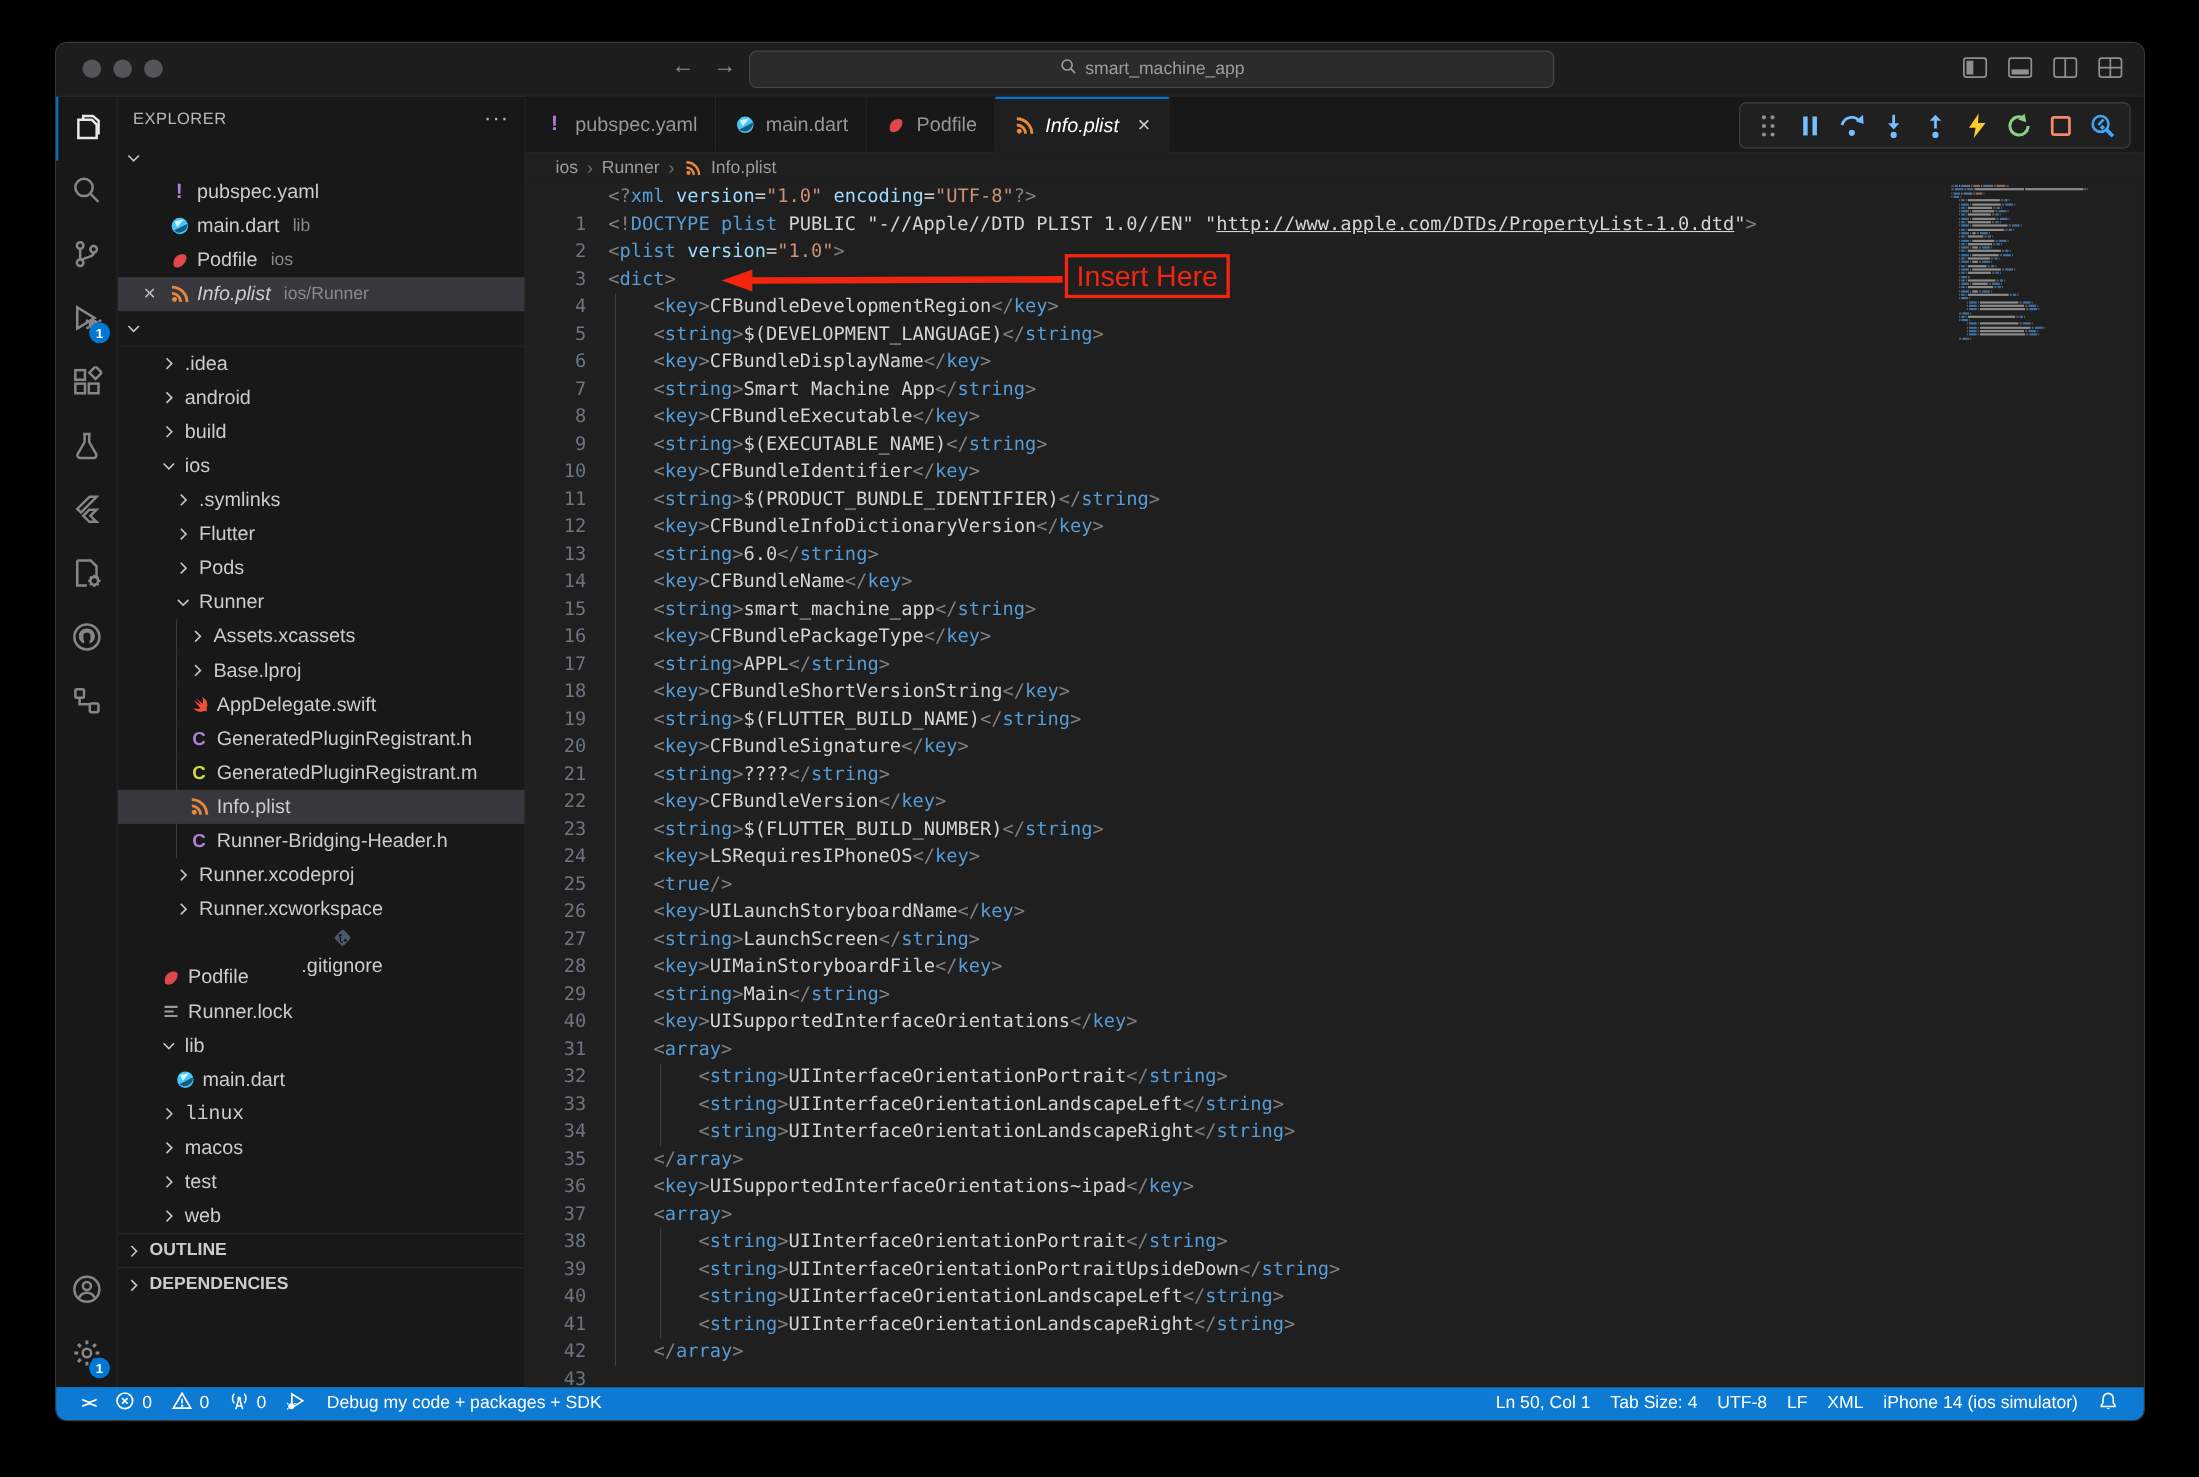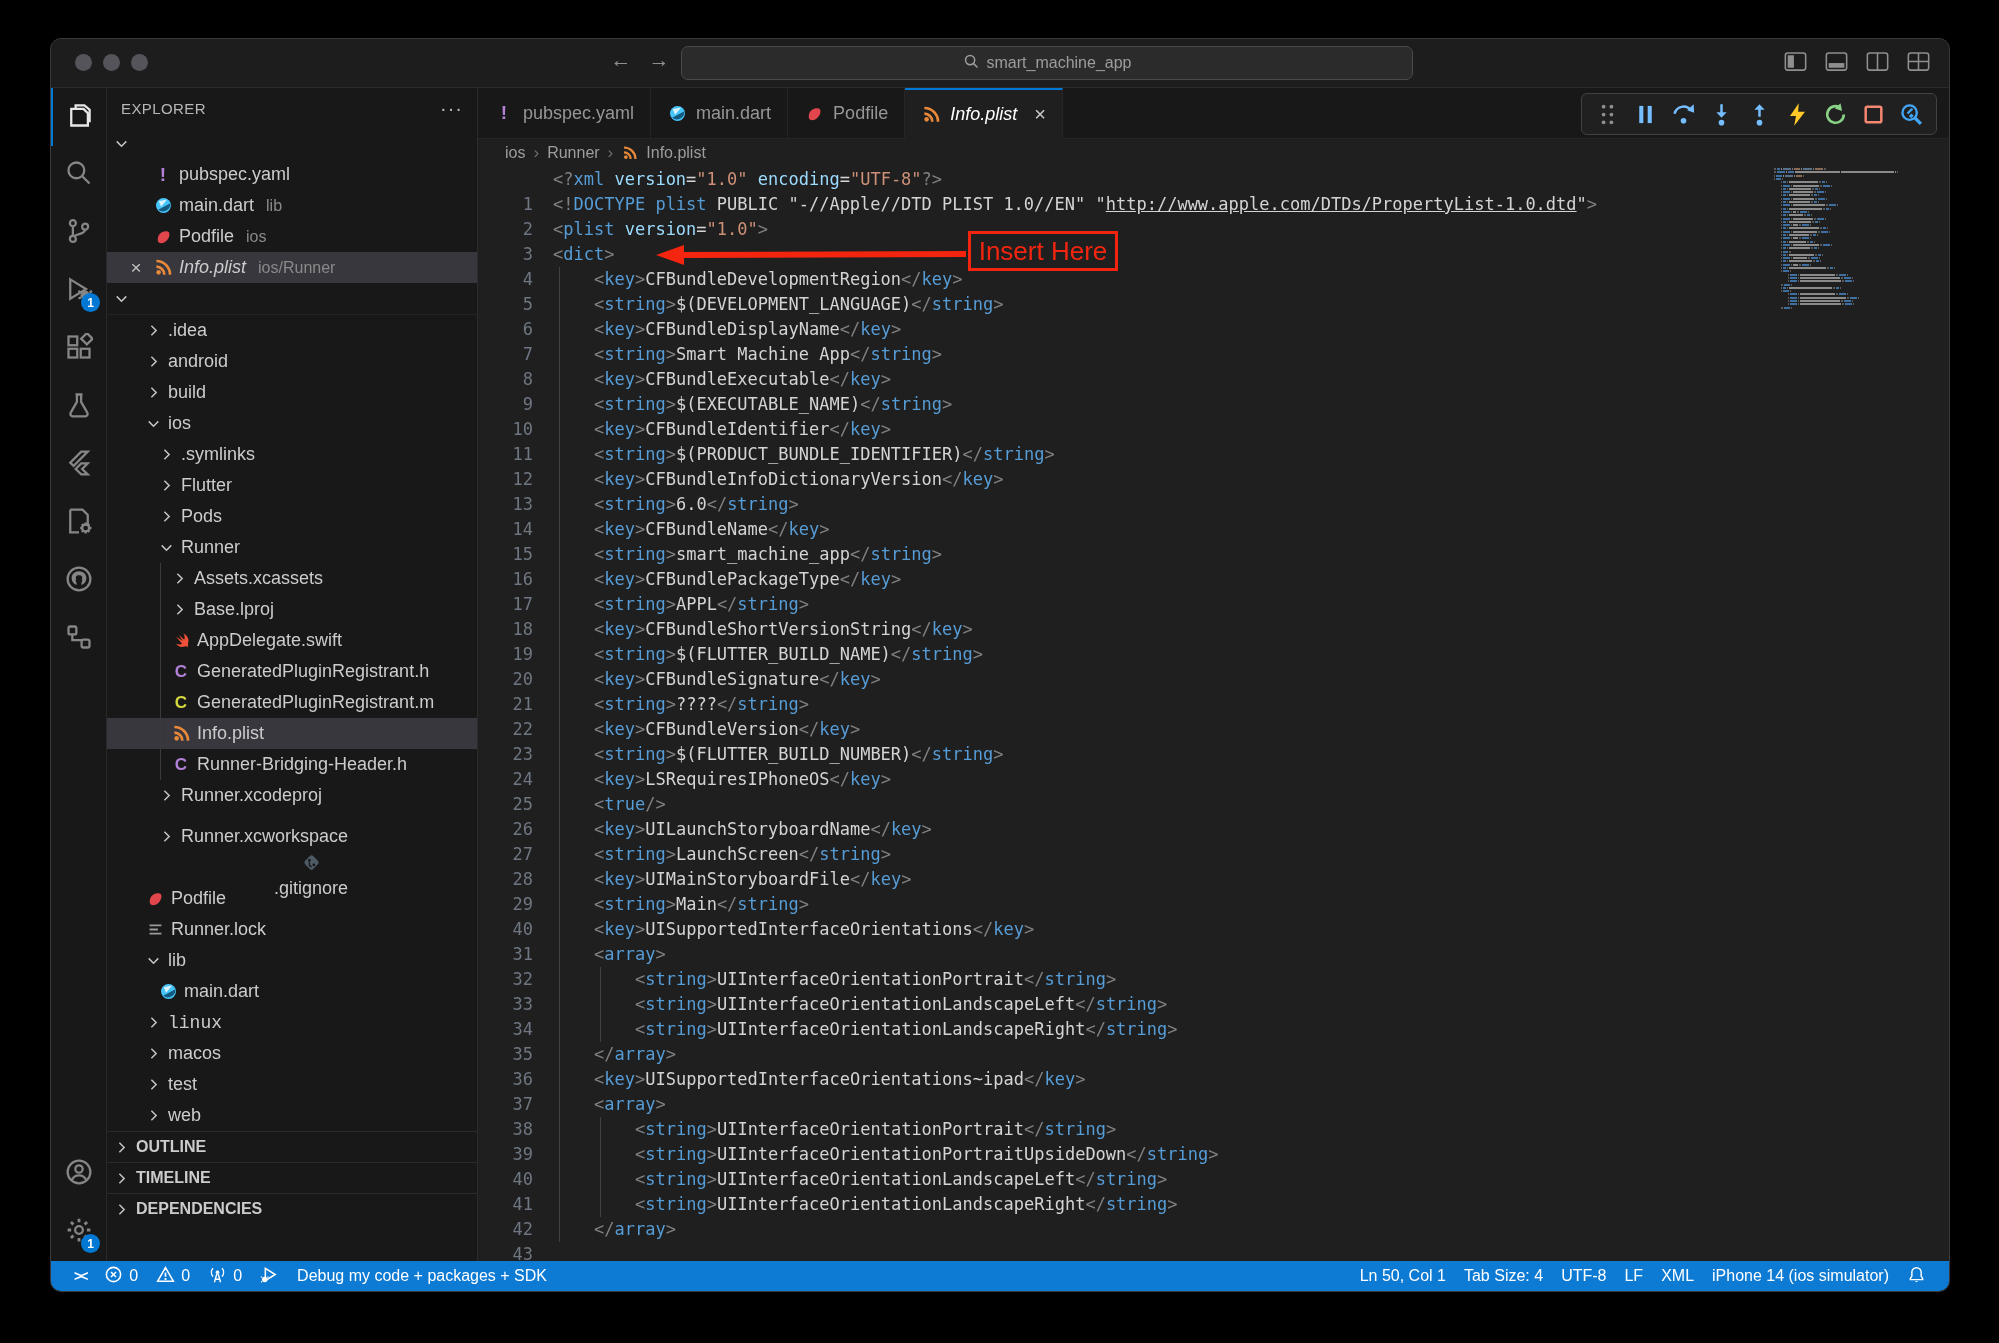--- a/index.html
+++ b/index.html
@@ -407,21 +407,21 @@
             </span>
     <span class="label">Runner-Bridging-Header.h</span>
   </div>
           <div class="row " style="padding-left:51px;">
 
     <svg class="chev " viewBox="0 0 16 16">
               <path d="M6 3.5L10.5 8L6 12.5" stroke="#c5c5c5" stroke-width="1.4" fill="none"></path>
             </svg>
     <span class="label">Runner.xcodeproj</span>
   </div>
-          <div class="row " style="padding-left:51px;margin-top:10px;">
+          <div class="row " style="padding-left:51px;">
 
     <svg class="chev " viewBox="0 0 16 16">
               <path d="M6 3.5L10.5 8L6 12.5" stroke="#c5c5c5" stroke-width="1.4" fill="none"></path>
             </svg>
     <span class="label">Runner.xcworkspace</span>
   </div>
           <div class="row " style="padding-left:38px;flex-direction:column;">
 
     <span class="fic">
               <svg viewBox="0 0 16 16">
@@ -497,26 +497,20 @@
             </svg>
     <span class="label">web</span>
   </div>
         </div>
       <div class="sb-bottom" id="sb-bottom">
           <div class="row">
             <svg class="chev " viewBox="0 0 16 16">
               <path d="M6 3.5L10.5 8L6 12.5" stroke="#c5c5c5" stroke-width="1.4" fill="none"></path>
             </svg>
             <span>OUTLINE</span>
-          </div>
-          <div class="row">
-            <svg class="chev " viewBox="0 0 16 16">
-              <path d="M6 3.5L10.5 8L6 12.5" stroke="#c5c5c5" stroke-width="1.4" fill="none"></path>
-            </svg>
-            <span>TIMELINE</span>
           </div>
           <div class="row">
             <svg class="chev " viewBox="0 0 16 16">
               <path d="M6 3.5L10.5 8L6 12.5" stroke="#c5c5c5" stroke-width="1.4" fill="none"></path>
             </svg>
             <span>DEPENDENCIES</span>
           </div>
         </div>
     </div>
 

